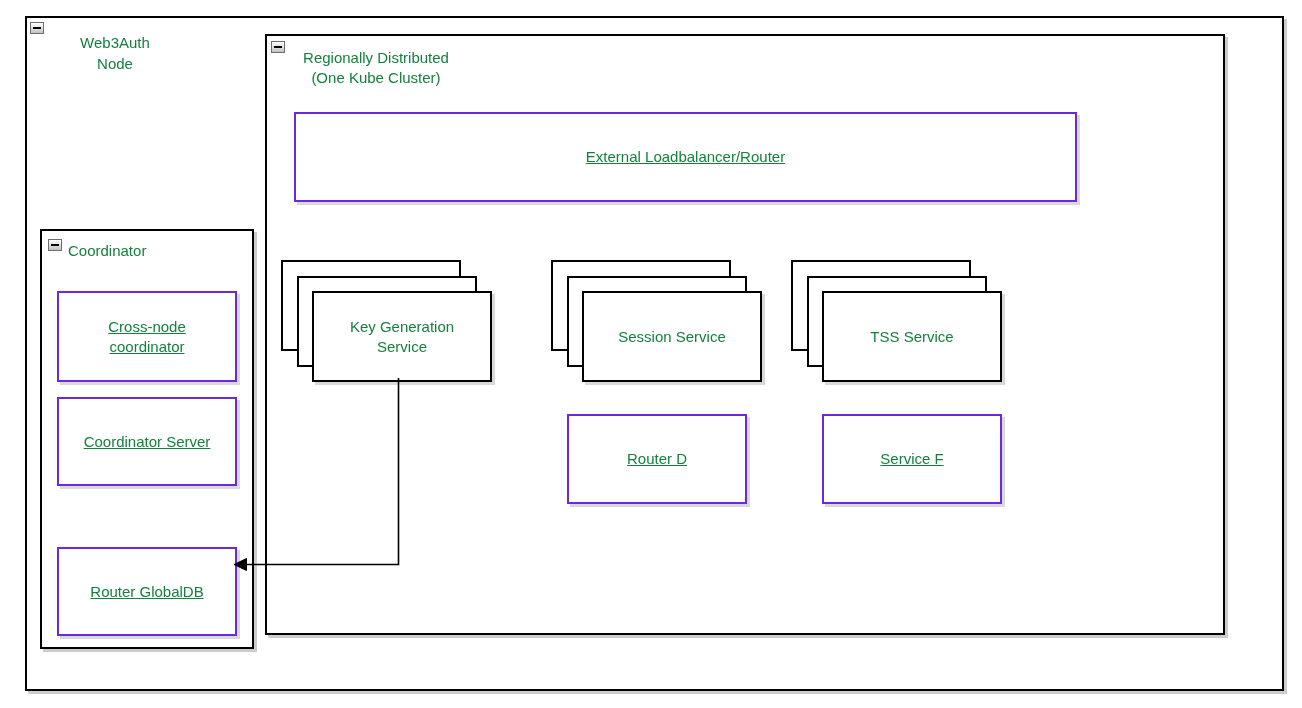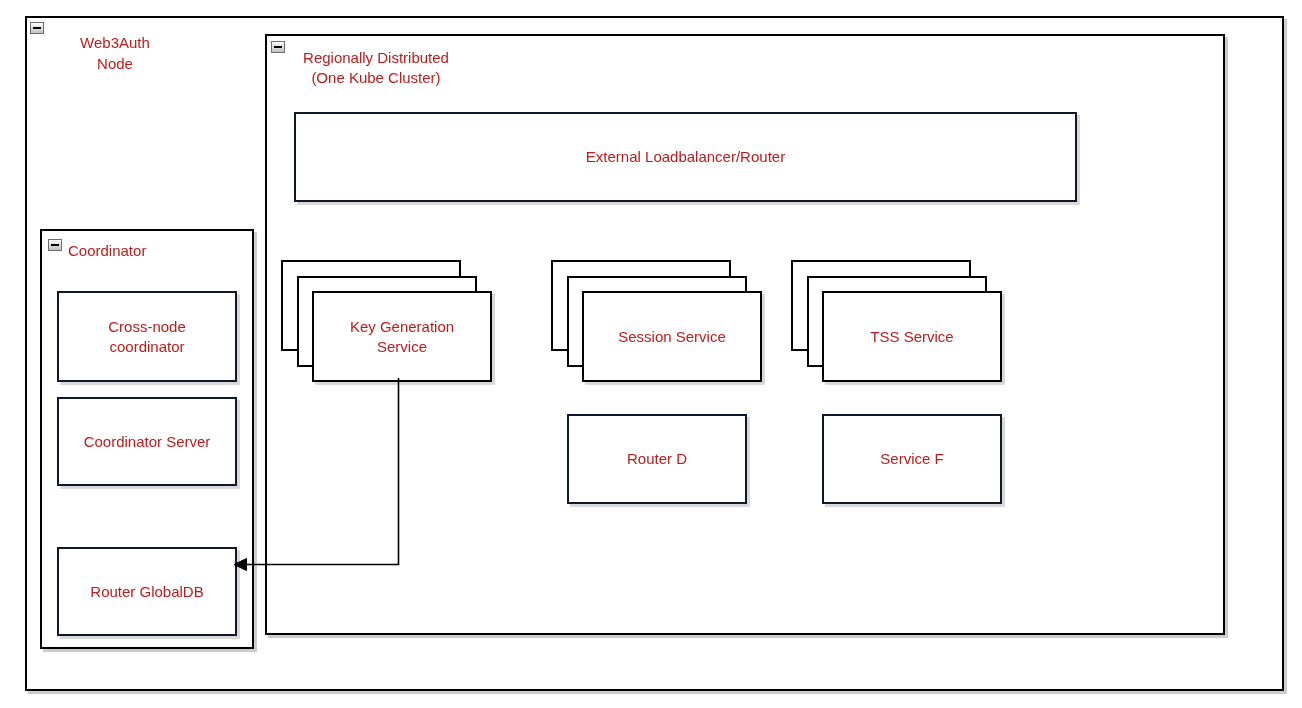--- a/index.html
+++ b/index.html
@@ -3,21 +3,21 @@
 <meta charset="utf-8">
 <style>
   html, body { margin: 0; padding: 0; background: #ffffff; }
   .canvas {
     position: relative;
     width: 1302px;
     height: 708px;
     background: #ffffff;
     font-family: "Liberation Sans", "DejaVu Sans", sans-serif;
     font-size: 15px;
-    color: #b91c1c;
+    color: #15803d;
     overflow: hidden;
     border-radius: 32px;
   }
   .container {
     position: absolute;
     border: 2px solid #000000;
     background: #ffffff;
     box-sizing: border-box;
   }
   .shadow { box-shadow: 3px 3px 0 0 #cccccc; }
@@ -35,29 +35,30 @@
   }
   .minus-glyph { width: 8px; height: 2px; background: #000000; }
   .container-label {
     position: absolute;
     text-align: center;
     white-space: pre-line;
     line-height: 21px;
   }
   .node {
     position: absolute;
-    border: 2px solid #0f172a;
+    border: 2px solid #6d28d9;
     background: #ffffff;
     box-sizing: border-box;
     display: flex;
     align-items: center;
     justify-content: center;
     text-align: center;
     white-space: pre-line;
     line-height: 20px;
+    text-decoration: underline;
   }
   .node-shadow { box-shadow: 3px 3px 0 0 #d9d9d9; }
   .stack { position: absolute; }
   .sbox {
     position: absolute;
     width: 180px;
     height: 91px;
     border: 2px solid #000000;
     background: #ffffff;
     box-sizing: border-box;

